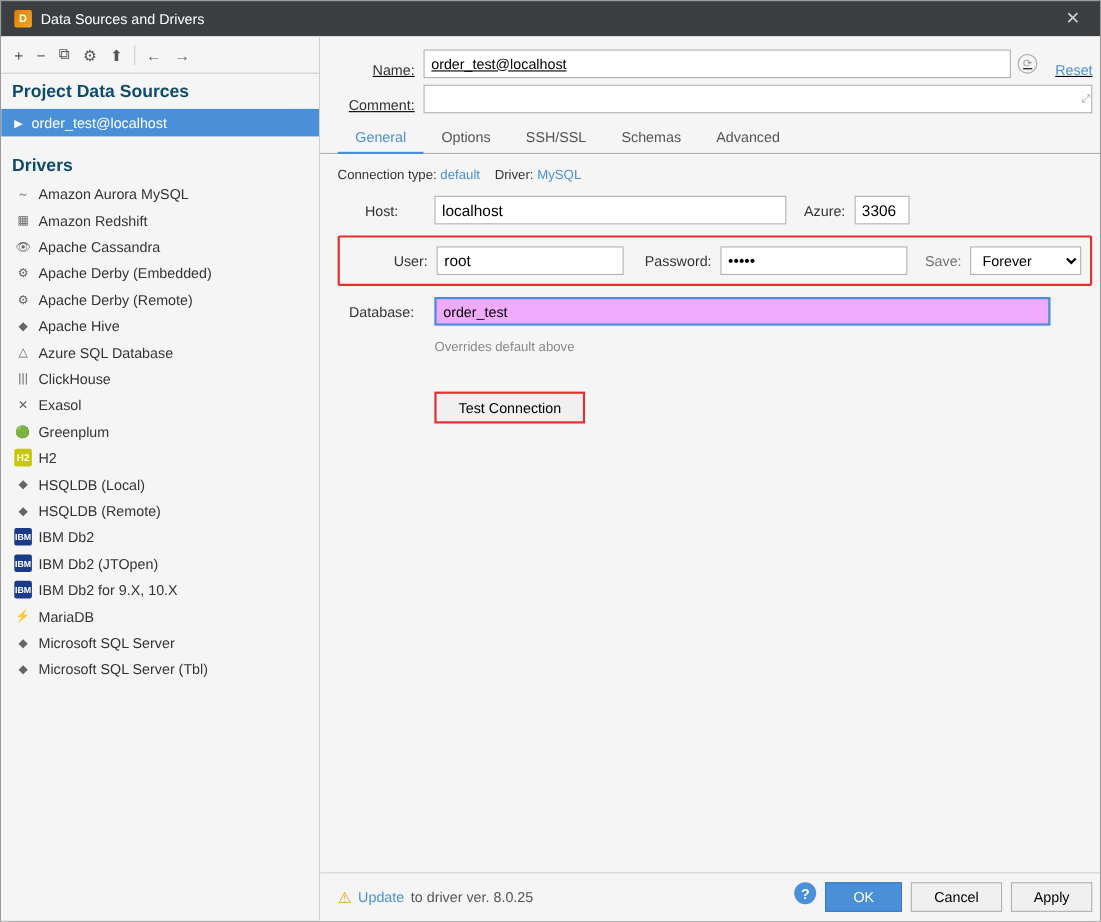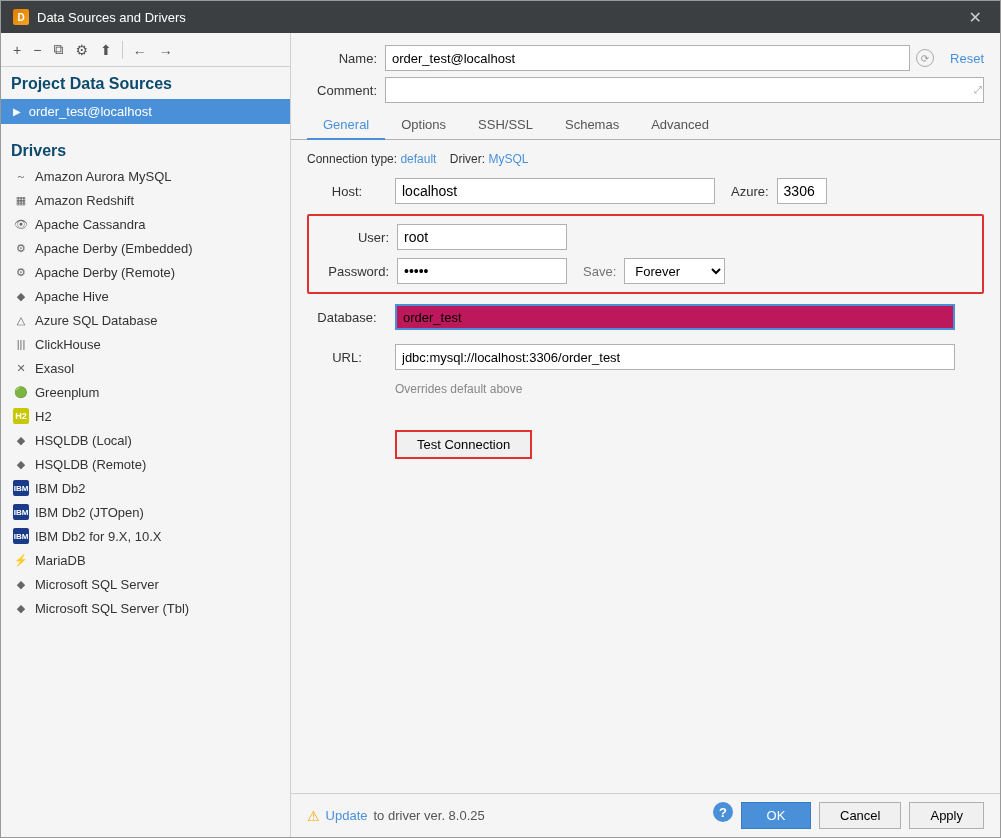--- a/index.html
+++ b/index.html
@@ -147,22 +147,23 @@
 
     .name-comment-area {
       padding: 12px 16px 8px;
       display: flex;
       flex-direction: column;
       gap: 6px;
     }
 
     .field-row {
       display: flex;
-      align-items: center;
-      gap: 8px;
+      align-items: flex-end;
+      gap: 8px;
+      text-decoration: underline;
     }
 
     .field-label {
       width: 70px;
       text-align: right;
       color: #333;
       flex-shrink: 0;
     }
 
     .field-input {
@@ -268,21 +269,21 @@
 
     .host-input { width: 320px; }
     .port-label { color: #333; margin-left: 8px; }
     .port-input { width: 50px; }
 
     .user-block {
       border: 2px solid #e03030;
       padding: 8px;
       border-radius: 2px;
       display: flex;
-      flex-direction: column;
+      flex-direction: row;
       gap: 8px;
       position: relative;
       justify-content: space-between;
     }
 
     .user-field-row {
       display: flex;
       align-items: center;
       gap: 8px;
     }
@@ -303,21 +304,21 @@
     }
 
     .database-row {
       display: flex;
       align-items: center;
       gap: 8px;
     }
 
     .database-input {
       border: 2px solid #4a90d9;
-      background: #be185d;
+      background: #f0abfc;
       padding: 3px 6px;
       font-size: 13px;
       height: 26px;
       outline: none;
       width: 560px;
     }
 
     .url-row {
       display: flex;
       align-items: center;
@@ -616,24 +617,20 @@
             </div>
 
             <div style="position:absolute; right:-36px; top:50%; transform:translateY(-50%); color:#cc0000; font-size:26px; pointer-events:none;">➤</div>
           </div>
 
           <div class="database-row form-row">
             <span class="form-label">Database:</span>
             <input class="database-input" type="text" value="order_test" style="">
           </div>
 
-          <div class="url-row">
-            <span class="form-label">URL:</span>
-            <input class="url-input" type="text" value="jdbc:mysql://localhost:3306/order_test" style="">
-          </div>
 
           <div class="overrides-text">Overrides default above</div>
 
           <div class="test-conn-wrapper">
             <span style="width:88px;"></span>
             <button class="test-conn-btn">Test Connection</button>
           </div>
         </div>
       </div>
 

